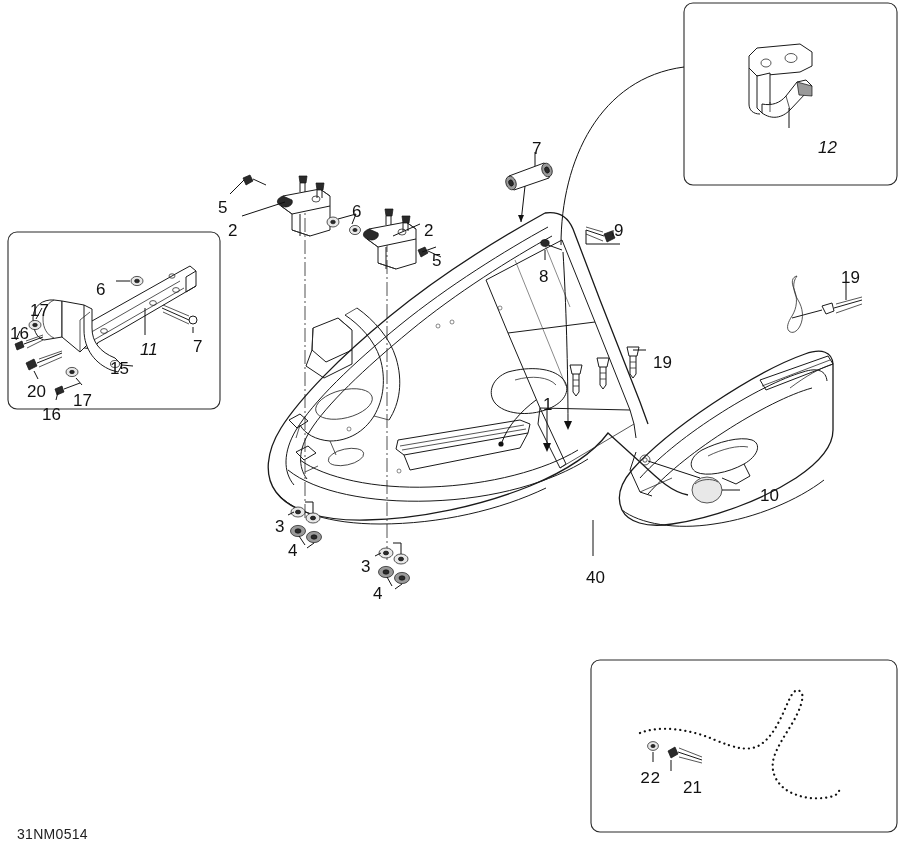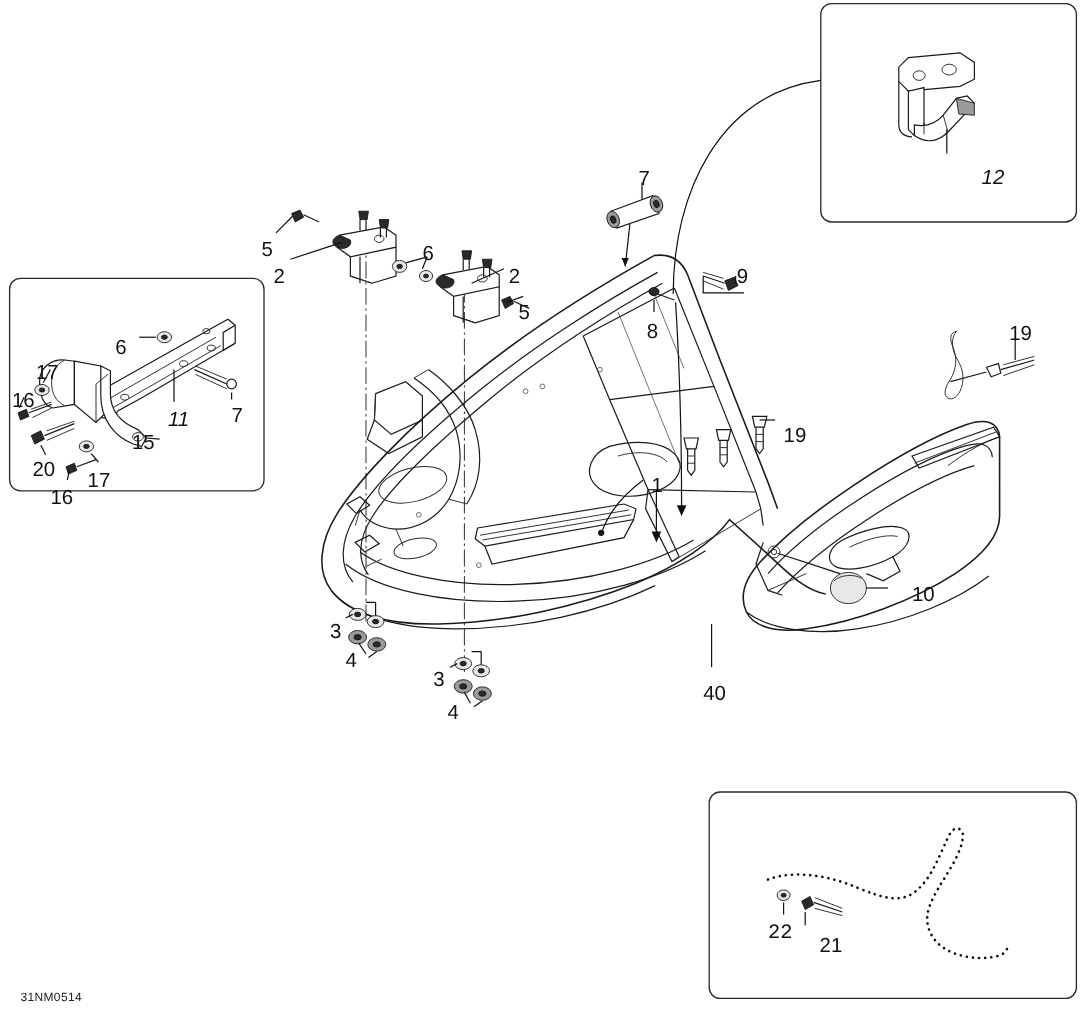--- a/index.html
+++ b/index.html
@@ -1,21 +1,21 @@
 <!DOCTYPE html>
 <html><head>
 <meta charset="utf-8">
 <style>
   html,body{margin:0;padding:0;background:#fff;}
   body{width:900px;height:851px;position:relative;overflow:hidden;
        font-family:"Liberation Sans",sans-serif;color:#1a1a1a;}
   #sheet{position:absolute;inset:0;width:900px;height:851px;}
   .callout{position:absolute;font-size:17px;font-weight:400;color:#111;
            letter-spacing:0px;line-height:1;user-select:none;}
-  #footer{position:absolute;left:17px;top:826px;font-size:10px;color:#222;
+  #footer{position:absolute;left:17px;top:826px;font-size:14px;color:#222;
           letter-spacing:.3px;}
   svg{display:block;}
   .ln{fill:none;stroke:#1a1a1a;stroke-width:1;}
   .lnw{fill:none;stroke:#1a1a1a;stroke-width:1.3;}
   .thin{fill:none;stroke:#2b2b2b;stroke-width:.8;}
   .vthin{fill:none;stroke:#3a3a3a;stroke-width:.6;}
   .box{fill:#fff;stroke:#2b2b2b;stroke-width:1.1;}
   .lead{fill:none;stroke:#111;stroke-width:1;}
   .ctr{fill:none;stroke:#333;stroke-width:.85;stroke-dasharray:14 3 2 3;}
   .dotline{fill:none;stroke:#111;stroke-width:2.2;stroke-linecap:round;

